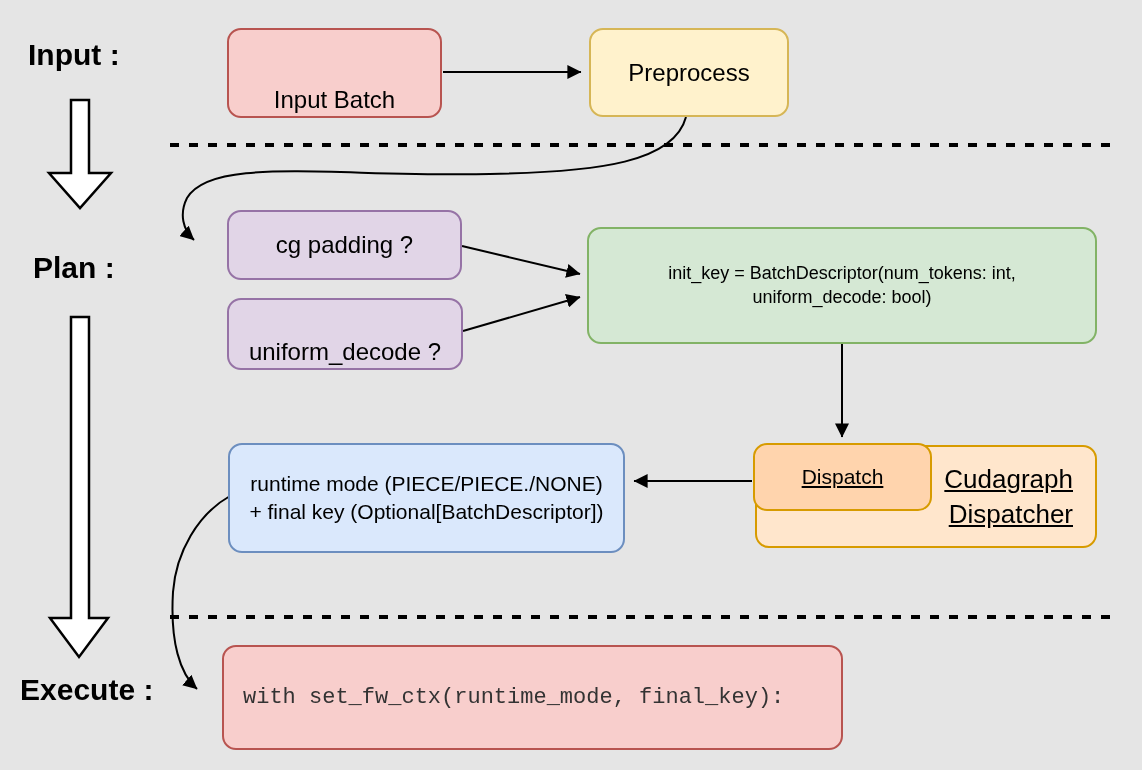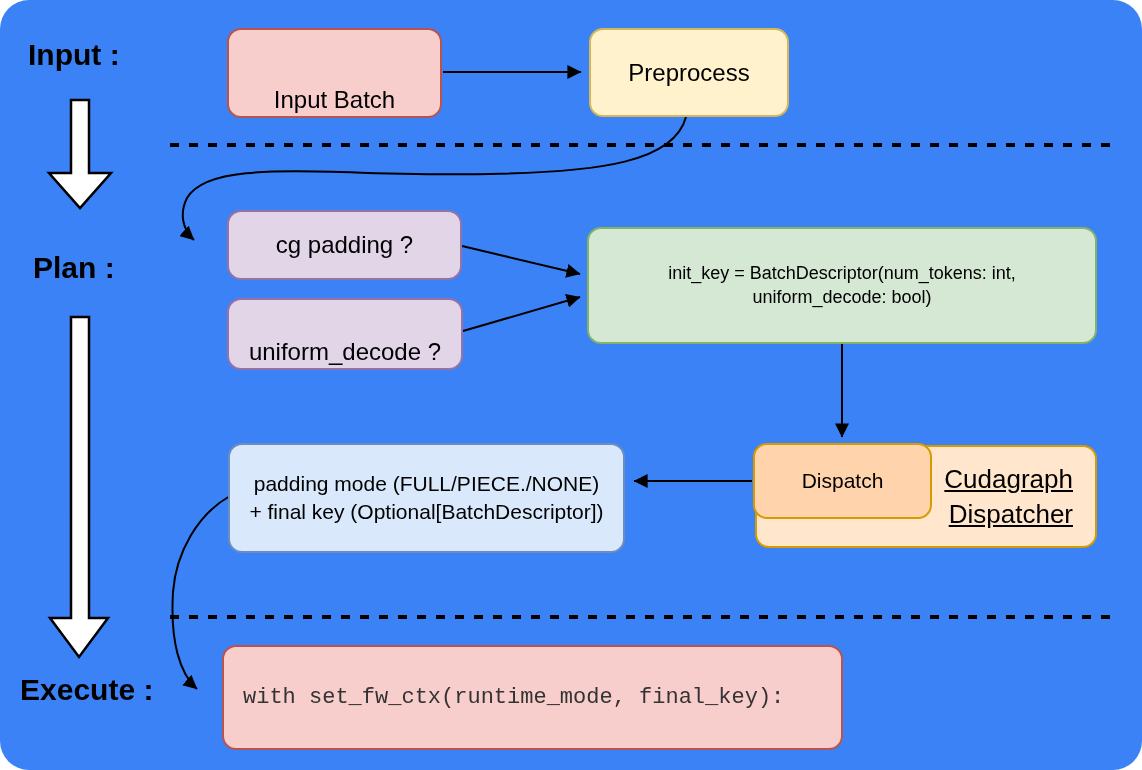--- a/index.html
+++ b/index.html
@@ -1,22 +1,21 @@
 <!DOCTYPE html>
 <html><head>
 <meta charset="utf-8">
 <style>
   html,body{margin:0;padding:0;background:#ffffff;}
   #canvas{
     position:relative;
     width:1142px;height:770px;
-    background:#3b82f6;
+    background:#e5e5e5;
     font-family:"Liberation Sans", sans-serif;
     overflow:hidden;
-    border-radius:29px;
   }
   #connector-layer{position:absolute;left:0;top:0;width:1142px;height:770px;}
   .stage-label{
     position:absolute;
     font-weight:bold;
     font-size:30px;
     color:#000;
     white-space:nowrap;
   }
   .node{
@@ -41,21 +40,21 @@
   .orange-outer{background:#ffe6cc;border-color:#d79b00;}
   .orange-inner{background:#ffd4ad;border-color:#d79b00;}
 
   .n-input-batch   {left:227px;top:28px; width:215px;height:90px; font-size:24px;justify-content:flex-end;}
   .n-preprocess    {left:589px;top:28px; width:200px;height:89px; font-size:24px;}
   .n-cg-padding    {left:227px;top:210px;width:235px;height:70px; font-size:24px;}
   .n-uniform-decode{left:227px;top:298px;width:236px;height:72px; font-size:24px;justify-content:flex-end;}
   .n-init-key      {left:587px;top:227px;width:510px;height:117px;font-size:18px;}
   .n-cudagraph     {left:755px;top:445px;width:342px;height:103px;font-size:26px;
                     align-items:flex-end;padding-right:22px;text-decoration:underline;}
-  .n-dispatch      {left:753px;top:443px;width:179px;height:76px; font-size:21px;}
+  .n-dispatch      {left:753px;top:443px;width:179px;height:68px; font-size:21px;text-decoration:underline;}
   .n-runtime-mode  {left:228px;top:443px;width:397px;height:110px;font-size:21px;}
   .n-execute-code  {left:222px;top:645px;width:621px;height:105px;
                     font-family:"Liberation Mono","DejaVu Sans Mono",monospace;
                     font-size:22px;color:#333;
                     align-items:flex-start;padding-left:19px;text-align:left;}
   .n-execute-code span{white-space:pre;}
 </style>
 </head>
 <body>
 
@@ -111,21 +110,21 @@
   <div class="node orange-outer n-cudagraph">
     <span>Cudagraph</span>
     <span>Dispatcher</span>
   </div>
 
   <div class="node orange-inner n-dispatch">
     <span>Dispatch</span>
   </div>
 
   <div class="node blue n-runtime-mode">
-    <span>padding mode (FULL/PIECE./NONE)</span>
+    <span>runtime mode (PIECE/PIECE./NONE)</span>
     <span>+ final key (Optional[BatchDescriptor])</span>
   </div>
 
   <div class="node red n-execute-code">
     <span>with set_fw_ctx(runtime_mode, final_key):</span>
   </div>
 
 </div>
 
 </body></html>

